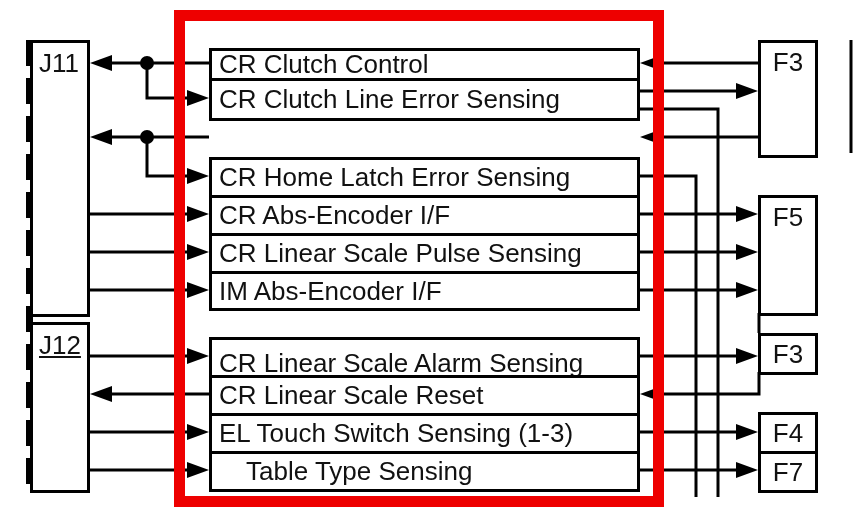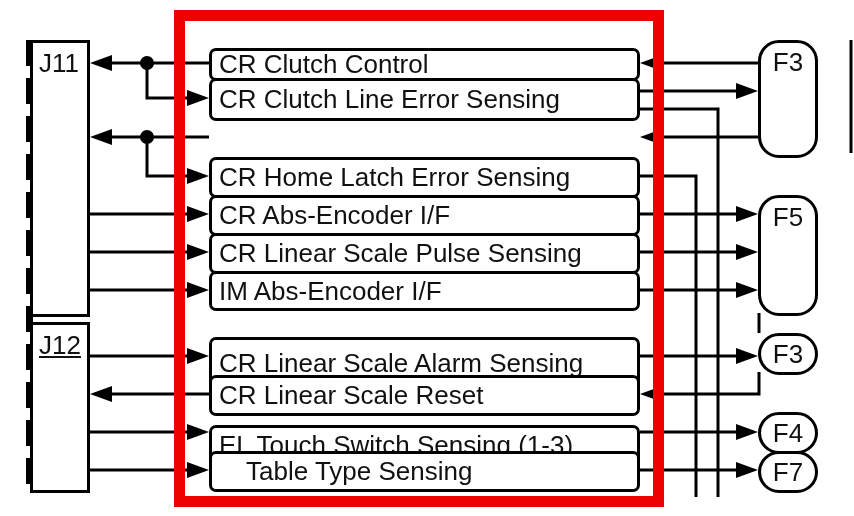--- a/index.html
+++ b/index.html
@@ -18,34 +18,32 @@
     background:#fff;
     display:flex;
     align-items:center;
   }
   .signal{
     left:209px;width:431px;
     padding-left:7px;
     font-size:26px;
     letter-spacing:0px;
     white-space:nowrap;
-    border-radius:7px;
   }
   .jbox{
     left:30px;width:60px;
     align-items:flex-start;
     font-size:26px;
   }
   .jbox .lbl{padding:5px 0 0 6px;}
   .fbox{
     left:758px;width:60px;
     justify-content:center;
     align-items:flex-start;
     font-size:26px;
-    border-radius:21px;
   }
   .fbox .lbl{padding-top:4px;}
   .fbox.center{align-items:center;}
   .fbox.center .lbl{padding-top:0;}
   #wires{position:absolute;left:0;top:0;z-index:5;}
   .box{z-index:10;}
   #highlight{
     position:absolute;
     left:174px;top:10px;width:490px;height:497px;
     box-sizing:border-box;
@@ -146,21 +144,21 @@
   <div class="box signal" style="top:271px;height:40px;">
     <span>IM Abs-Encoder I/F</span>
   </div>
 
   <div class="box signal" style="top:337px;height:52px;">
     <span>CR Linear Scale Alarm Sensing</span>
   </div>
   <div class="box signal" style="top:375px;height:41px;align-items:center;">
     <span>CR Linear Scale Reset</span>
   </div>
-  <div class="box signal" style="top:425px;height:41px;">
+  <div class="box signal" style="top:413px;height:41px;">
     <span>EL Touch Switch Sensing (1-3)</span>
   </div>
   <div class="box signal" style="top:451px;height:41px;padding-left:34px;">
     <span>Table Type Sensing</span>
   </div>
 
   <div class="box fbox" style="top:40px;height:118px;">
     <span class="lbl">F3</span>
   </div>
   <div class="box fbox" style="top:195px;height:121px;">

